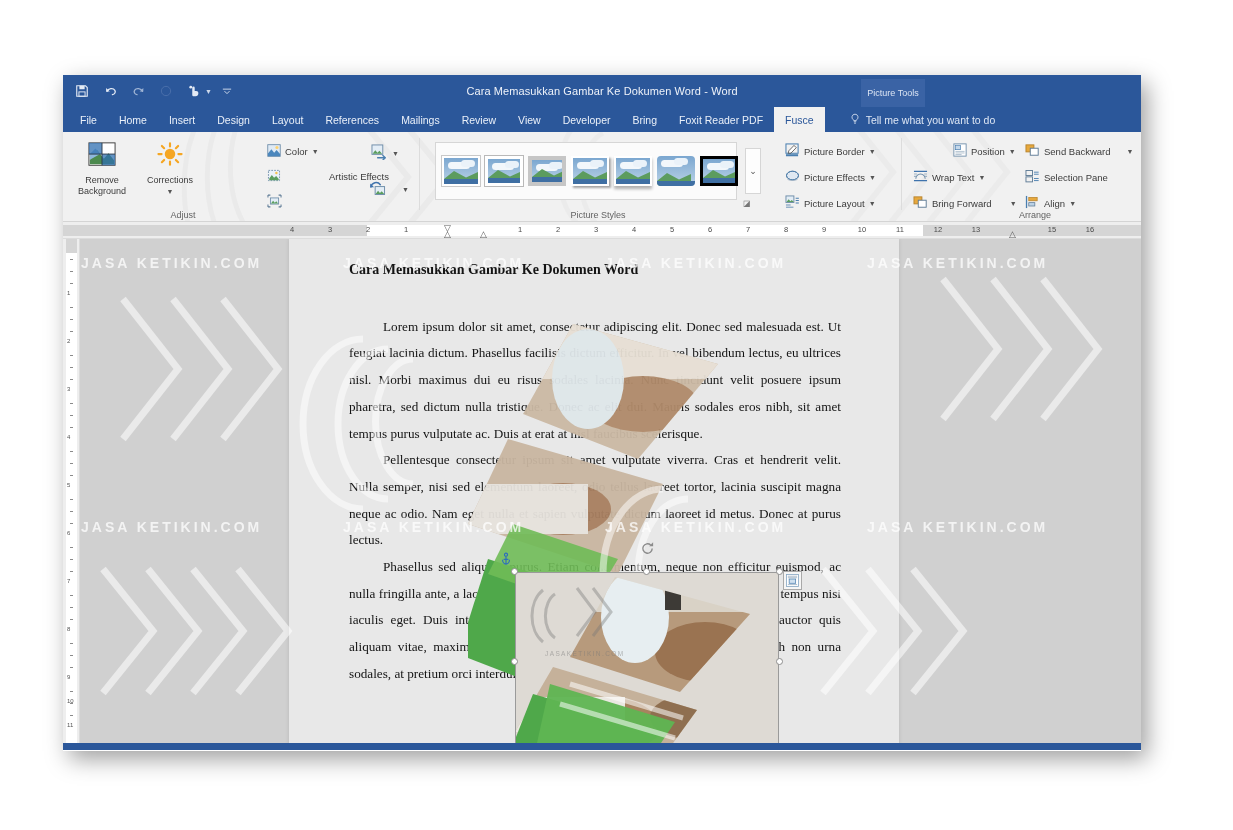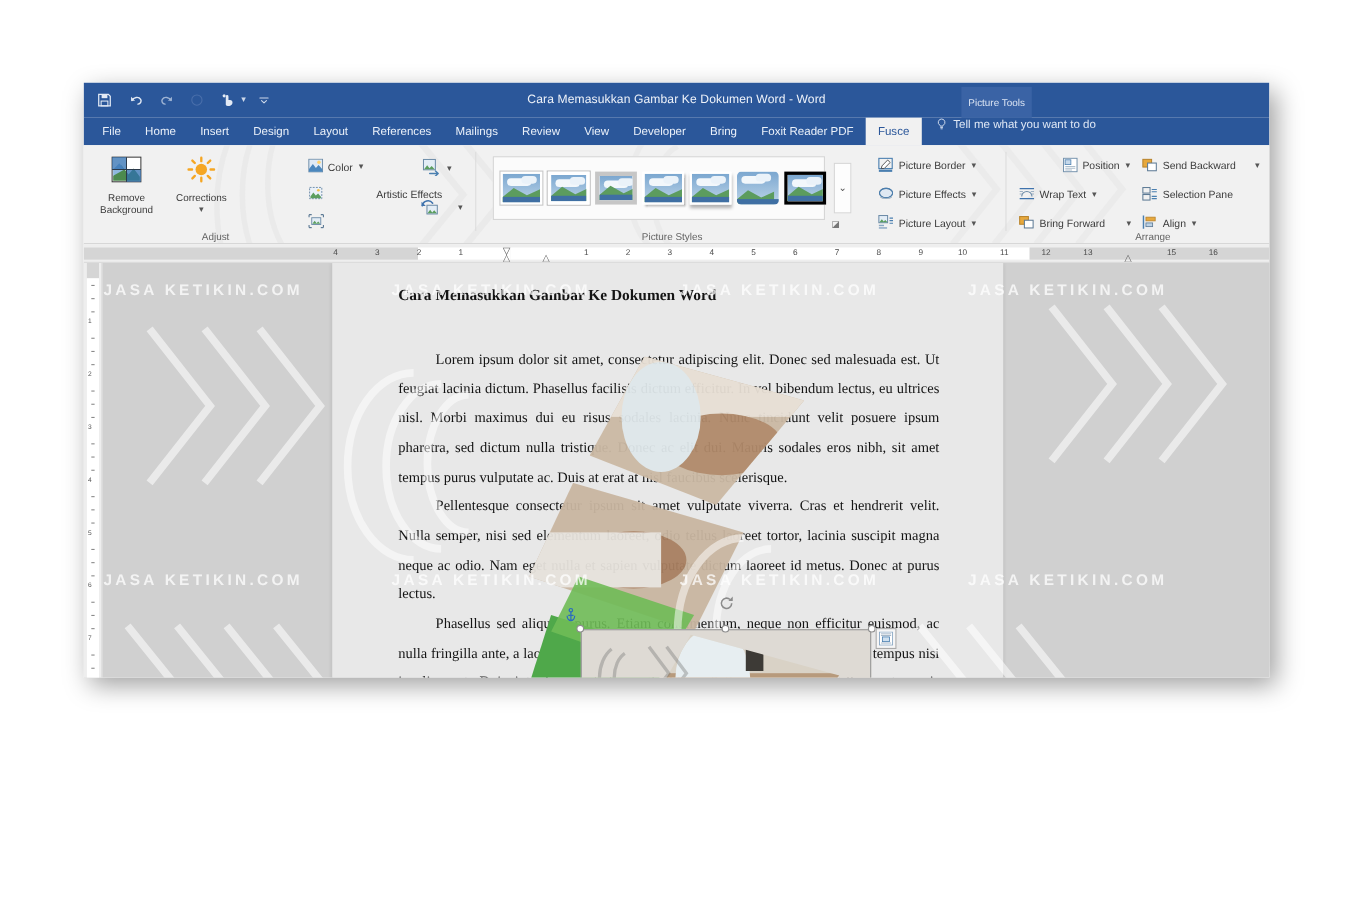--- a/index.html
+++ b/index.html
@@ -6,22 +6,22 @@
   html, body {
     width: 1233px; height: 830px;
     background: #ffffff;
     font-family: "Liberation Sans", sans-serif;
     overflow: hidden;
   }
 
   
   #app-shadow {
     position: absolute;
-    left: 76px; top: 75px;
-    width: 1078px; height: 541px;
+    left: 63px; top: 75px;
+    width: 1078px; height: 676px;
     box-shadow: 6px 8px 22px rgba(0,0,0,0.38);
     background: #fff;
     overflow: hidden;
   }
 
   
   .titlebar {
     position: relative;
     height: 32px;
     background: #2b579a;
@@ -64,22 +64,22 @@
     font-size: 10.5px;
     color: #eaf0f9;
     display: flex; align-items: center;
     white-space: nowrap;
   }
   .tab.active {
     background: #f1f1f1;
     color: #2b579a;
   }
   .tellme {
-    display: flex; align-items: flex-start; gap: 5px;
-    padding-left: 12px;
+    display: flex; align-items: center; gap: 5px;
+    padding-left: 24px;
     font-size: 10.5px; color: #dde6f4;
   }
 
   
   .ribbon {
     position: relative;
     height: 90px;
     background: #f1f1f1;
     border-bottom: 1px solid #d4d4d4;
     overflow: hidden;

